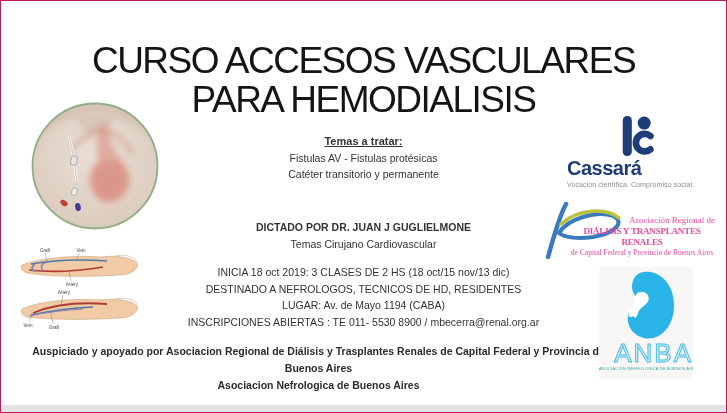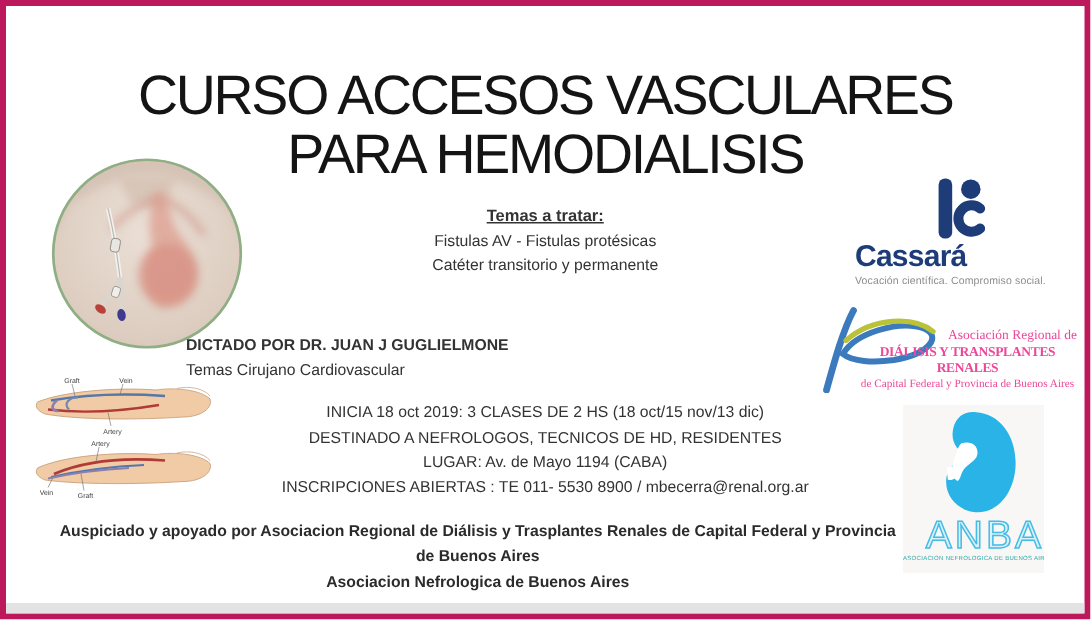--- a/index.html
+++ b/index.html
@@ -1,31 +1,31 @@
 <!DOCTYPE html>
 <html><head>
 <meta charset="utf-8">
 <style>
   html,body{margin:0;padding:0;background:#ffffff;}
   #stage{
     position:relative;width:727px;height:413px;overflow:hidden;
-    background:#ffffff;border:4px solid #be185d;box-sizing:border-box;
+    background:#ffffff;border:1px solid #be185d;box-sizing:border-box;
     font-family:"Liberation Sans",sans-serif;color:#2b2b2b;
   }
   .bottom-strip{position:absolute;left:0;right:0;bottom:0;height:7px;background:#e3e3e3;}
 
   
   .title{
     position:absolute;left:0;right:0;top:40px;text-align:center;
     font-size:37px;line-height:39px;letter-spacing:-1.5px;color:#141414;
     font-weight:400;
   }
   .topics{position:absolute;left:120px;right:120px;top:132px;text-align:center;font-size:10.5px;line-height:16.5px;color:#333;}
   .topics .head{font-weight:bold;text-decoration:underline;font-size:11px;}
-  .lecturer{position:absolute;left:120px;right:120px;top:218px;text-align:left;font-size:10.5px;line-height:17px;color:#333;}
+  .lecturer{position:absolute;left:120px;right:120px;top:218px;text-align:center;font-size:10.5px;line-height:17px;color:#333;}
   .lecturer .l1{font-weight:bold;}
   .details{position:absolute;left:60px;right:60px;top:263px;text-align:center;font-size:10.5px;line-height:16.5px;color:#333;}
   .footer{position:absolute;left:30px;right:120px;top:342px;text-align:center;font-size:10.5px;line-height:17px;font-weight:bold;color:#2b2b2b;}
 
   
   .chest-wrap{position:absolute;left:28px;top:99px;width:132px;height:132px;}
   .arm-wrap{position:absolute;left:18px;width:122px;height:42px;}
   .arm-top{top:246px;}
   .arm-bottom{top:288px;}
 

